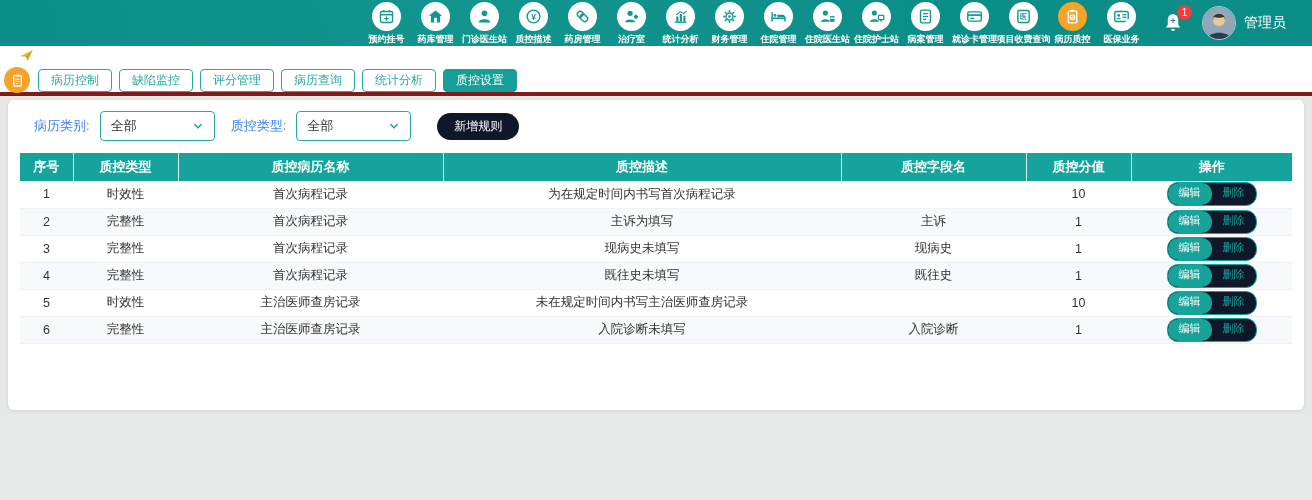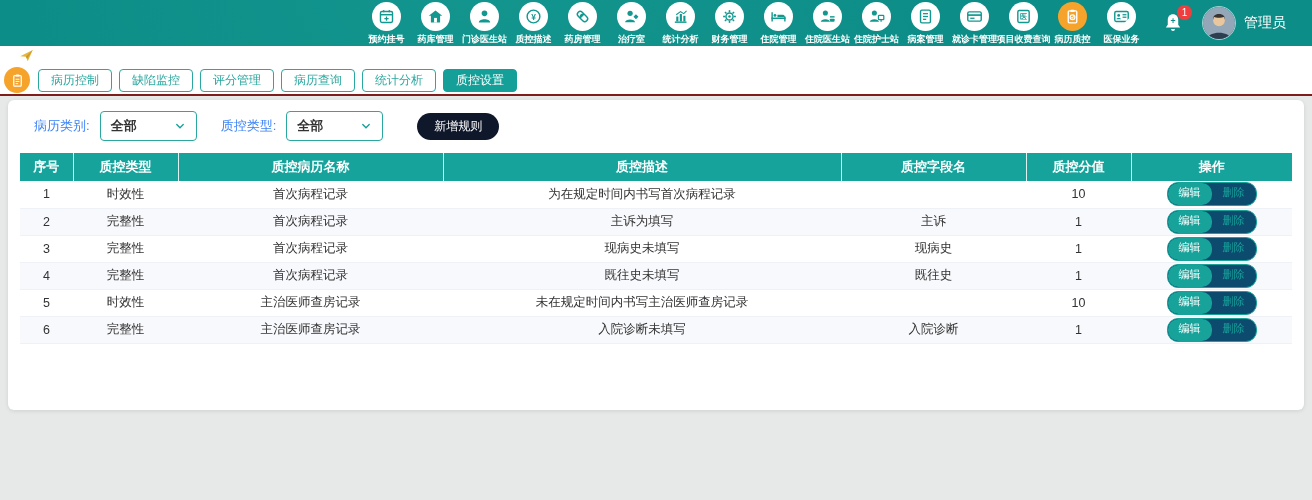--- a/index.html
+++ b/index.html
@@ -22,21 +22,21 @@
   .bell-wrap { position:relative; margin-right:18px; cursor:pointer; }
   .bell-wrap svg { width:22px; height:24px; color:#fff; display:block; }
   .badge { position:absolute; top:-6px; right:-8px; min-width:15px; height:15px; border-radius:8px;
     background:#f03e3e; color:#fff; font-size:10px; line-height:15px; text-align:center; padding:0 3px; }
   .avatar { width:34px; height:34px; border-radius:50%; overflow:hidden; margin-right:8px;
     border:1px solid rgba(255,255,255,.6); flex:none; }
   .avatar svg { width:100%; height:100%; display:block; }
   .username { color:#fff; font-size:14px; margin-right:20px; }
 
   
-  .module-bar { height:50px; background:#fff; position:relative; border-bottom:2px solid #7f1d1d; }
+  .module-bar { height:50px; background:#fff; position:relative; border-bottom:4px solid #7f1d1d; }
   .paper-plane { position:absolute; left:19px; top:2px; width:15px; height:13px; }
   .module-row { position:absolute; left:4px; top:21px; display:flex; align-items:center; }
   .module-icon { width:26px; height:26px; border-radius:50%; background:#f5a32a; color:#fff;
     display:flex; align-items:center; justify-content:center; margin-right:8px; flex:none; }
   .module-icon svg { width:15px; height:15px; }
   .mod-btn { height:23px; padding:0 12px; border:1px solid #2aa79f; color:#2aa79f; background:#fff;
     border-radius:4px; font-size:12px; line-height:21px; margin-right:7px; cursor:pointer; white-space:nowrap; }
   .mod-btn.active { background:#14a098; color:#fff; border-color:#14a098; }
 
   
@@ -44,39 +44,39 @@
     box-shadow:0 1px 4px rgba(0,0,0,.10); overflow:hidden; }
   .tabs { display:flex; padding:16px 0 0 26px; }
   .tab { margin-right:30px; padding:0 14px 12px; font-size:14px; color:#333;
     position:relative; cursor:pointer; white-space:nowrap; }
   .tab.active { color:#14a098; }
   .tab.active::after { content:""; position:absolute; left:0; right:0; bottom:0;
     height:3px; background:#14a098; border-radius:2px; }
 
   .filters { display:flex; align-items:center; margin:11px 0 0 26px; }
   .filter-label { font-size:13px; color:#3b82f6; margin-right:10px; }
-  .select { width:97px; height:30px; border:1px solid #2aa79f; border-radius:4px; background:#fff;
+  .select { width:115px; height:30px; border:1px solid #2aa79f; border-radius:4px; background:#fff;
     display:flex; align-items:center; justify-content:space-between; padding:0 10px;
-    font-size:13px; font-weight:bold; color:#333; margin-right:24px; cursor:pointer; }
+    font-size:13px; font-weight:normal; color:#333; margin-right:16px; cursor:pointer; }
   .select .chev { width:12px; height:12px; color:#14a098; flex:none; }
   .add-btn { margin-left:10px; height:27px; padding:0 17px; background:#0f172a; color:#fff;
     border:none; border-radius:14px; font-size:12px; cursor:pointer; }
 
   .table-wrap { margin:12px 12px 0; }
   table { width:100%; border-collapse:collapse; table-layout:fixed; }
   col.c-seq{width:53px} col.c-type{width:105px} col.c-rec{width:265px} col.c-desc{width:398px}
   col.c-field{width:185px} col.c-score{width:105px} col.c-op{width:161px}
   thead th { background:#16a39b; color:#fff; font-size:13px; font-weight:bold; height:28px;
     border-right:1px solid rgba(255,255,255,.85); }
   thead th:last-child { border-right:none; }
   tbody td { height:27px; font-size:12.5px; color:#333; text-align:center;
     border-bottom:1px solid #eef1f6; overflow:hidden; white-space:nowrap; }
   tbody tr:nth-child(even) { background:#f8f9fc; }
   .op-pill { display:inline-flex; border:1px solid #17a39a; border-radius:11px; height:24px;
-    background:#0c4a6e; align-items:stretch; overflow:hidden;text-align:right; }
+    background:#0f172a; align-items:stretch; overflow:hidden;text-align:right; }
   .op-edit { background:#17a39a; color:#fff; font-size:11px; padding:0 11px; line-height:19px;
     border-radius:10px; cursor:pointer; }
   .op-del { color:#17a39a; font-size:11px; padding:0 11px; line-height:19px; cursor:pointer; }
 </style>
 </head>
 <body>
 
 <div class="topbar">
   <div id="topnav-items" style="display:flex;">
       <div class="nav-item">

